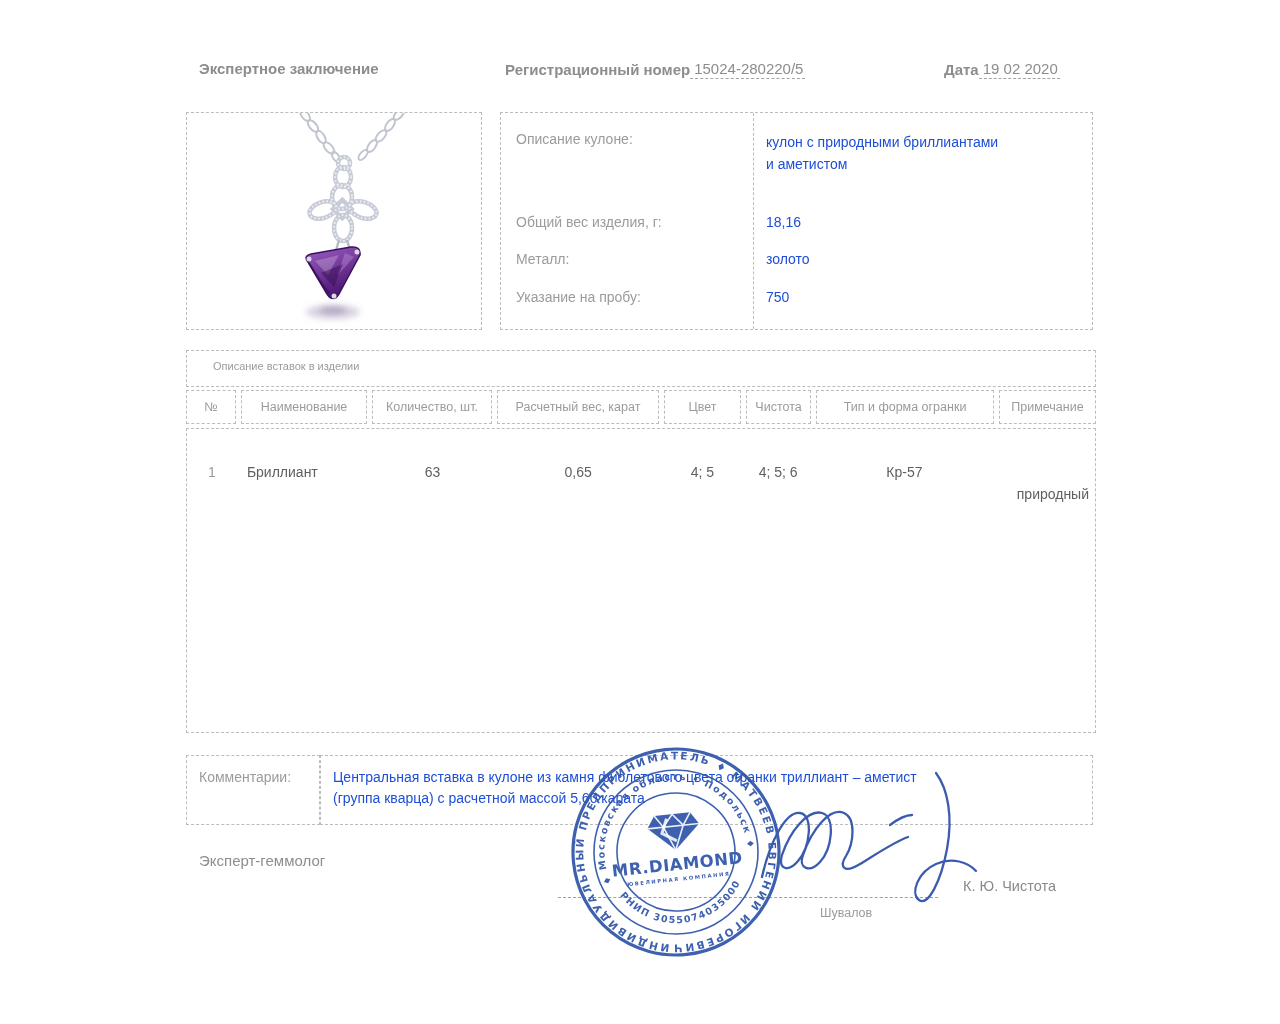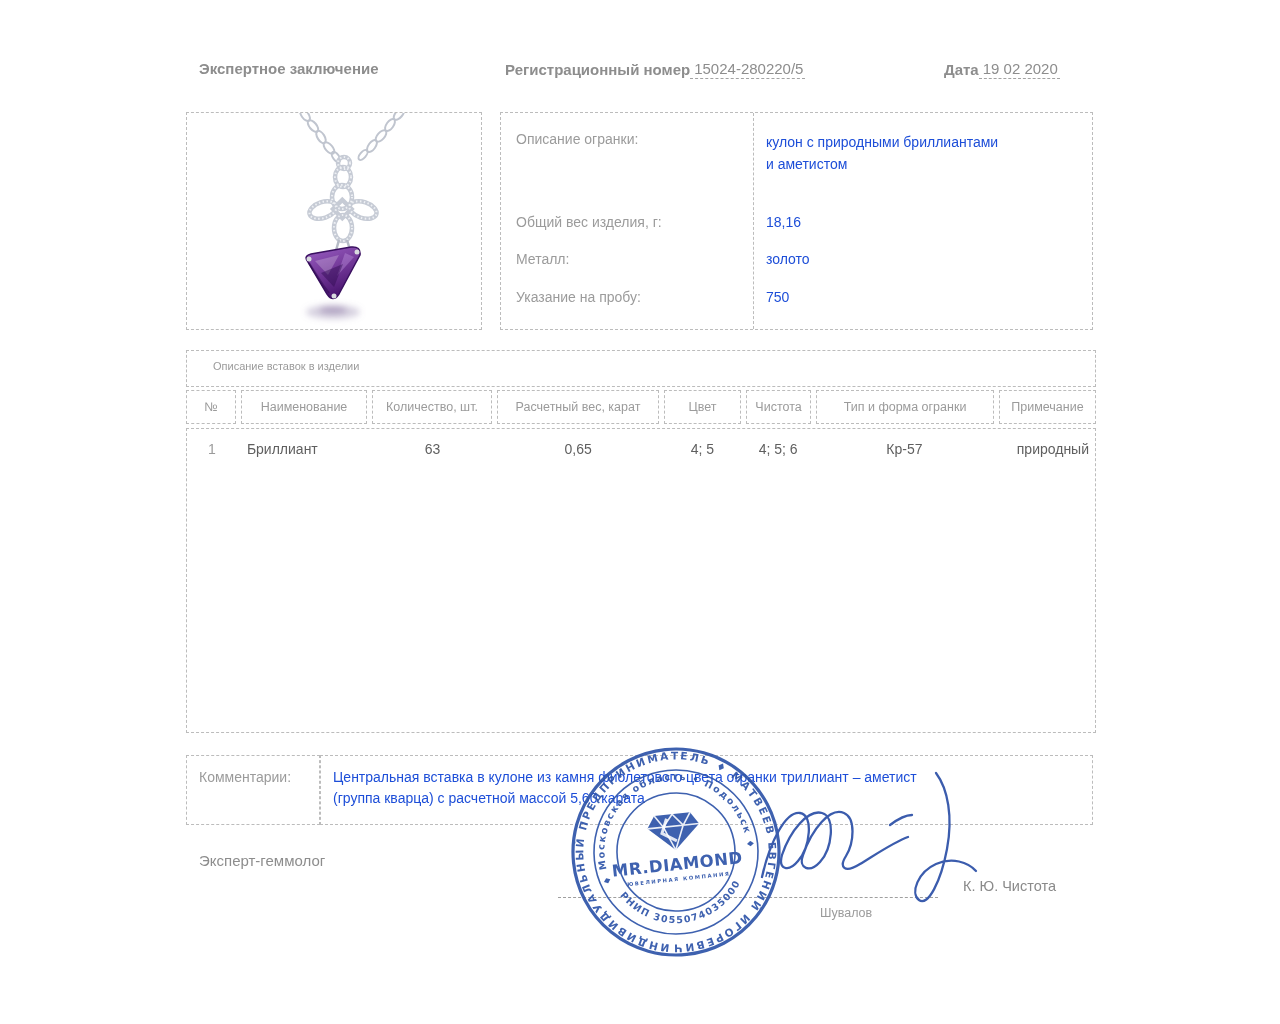--- a/index.html
+++ b/index.html
@@ -15,21 +15,21 @@
   .hdr-item{display:flex;align-items:center;}
   
   .desc-divider{position:absolute;left:252px;top:0;bottom:0;border-left:1px dashed #bcbcbc;}
   
   .trow{display:flex;gap:5px;}
   .hcell{border:1px dashed #bcbcbc;box-sizing:border-box;height:34px;display:flex;align-items:center;justify-content:center;color:#9b9b9b;font-size:12.5px;background:#fff;}
   .dcell{box-sizing:border-box;display:flex;align-items:center;justify-content:center;color:#5f5f5f;font-size:14px;}
   .c1{width:50px;} .c2{width:126px;} .c3{width:120px;} .c4{width:162px;}
   .c5{width:77px;} .c6{width:65px;} .c7{width:178px;} .c8{width:97px;}
   .dcell.c2{justify-content:flex-start;padding-left:5px;}
-  .dcell.c8{justify-content:flex-end;padding-right:6px;}
+  .dcell.c8{justify-content:flex-end;padding-right:6px;margin-top:45px;}
   .small-gray{color:#9b9b9b;font-size:11.5px;line-height:16px;}
   .sig-line{border-top:1px dashed #9f9f9f;}
 </style>
 </head>
 <body>
 
 <div id="doc">
 
   <div class="abs bold-gray" style="left:199px;top:60px;">Экспертное заключение</div>
 
@@ -111,21 +111,21 @@
       <g filter="url(#soft)">
         <ellipse cx="146" cy="199" rx="27" ry="7" fill="#8d7aa5" opacity="0.35"></ellipse>
         <ellipse cx="146" cy="197" rx="14" ry="4" fill="#5c3b80" opacity="0.30"></ellipse>
       </g>
     </svg>
   </div>
 
   <div class="abs dash" style="left:500px;top:112px;width:593px;height:218px;">
     <div class="desc-divider"></div>
 
-    <div class="abs lbl" style="left:15px;top:18px;">Описание огранки:</div>
+    <div class="abs lbl" style="left:15px;top:18px;">Описание кулоне:</div>
     <div class="abs val" style="left:265px;top:18px;line-height:22px;">
       <div>кулон с природными бриллиантами</div>
       <div>и аметистом</div>
     </div>
 
     <div class="abs lbl" style="left:15px;top:101px;">Общий вес изделия, г:</div>
     <div class="abs val" style="left:265px;top:101px;">18,16</div>
 
     <div class="abs lbl" style="left:15px;top:138px;">Металл:</div>
     <div class="abs val" style="left:265px;top:138px;">золото</div>

